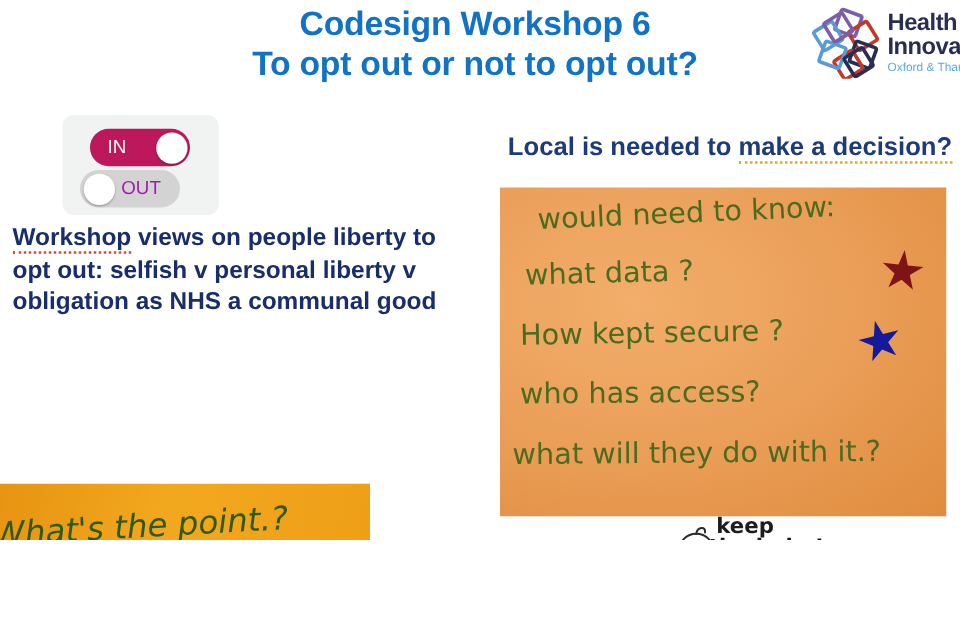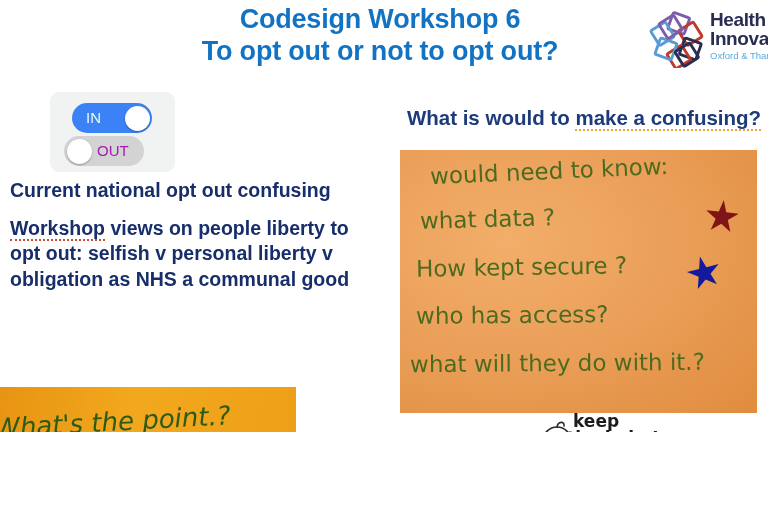--- a/index.html
+++ b/index.html
@@ -28,24 +28,25 @@
     font-size: 27px;
     line-height: 1.18;
     letter-spacing: -0.2px;
   }
   #title-block .title-line { display: block; white-space: nowrap; }
 
   
   #logo {
     position: absolute;
     left: 648px;
-    top: 10px;
+    top: 0;
     width: 120px;
     height: 68px;
     display: flex;
+    align-items: center;
     overflow: hidden;
   }
   #logo-mark { width: 58px; height: 58px; flex: 0 0 58px; }
   #logo-text {
     margin-left: 4px;
     line-height: 1.0;
     overflow: hidden;
     width: 60px;
   }
   #logo-text .lt1, #logo-text .lt2 {
@@ -94,21 +95,21 @@
     position: absolute;
     top: 0;
     height: 30px;
     line-height: 30px;
     font-size: 15px;
     font-weight: normal;
   }
   #switch-in {
     left: 22px;
     top: 11px;
-    background: #3b82f6;
+    background: #be185d;
   }
   #switch-in .knob { right: 2.5px; }
   #switch-in .sw-label { left: 14px; color: #E9FBF4; }
   #switch-out {
     left: 14px;
     top: 44px;
     background: #D3D3D3;
   }
   #switch-out .knob { left: 2.5px; }
   #switch-out .sw-label { left: 33px; color: #a21caf; }
@@ -270,29 +271,28 @@
       <span class="sw-label">IN</span>
       <span class="knob"></span>
     </div>
     <div class="switch" id="switch-out">
       <span class="sw-label">OUT</span>
       <span class="knob"></span>
     </div>
   </div>
 
   <div id="bullets">
-    <p>Current national opt out confusing</p>
     <p><span class="spell">Workshop</span><span> views on people liberty to opt out: selfish v personal liberty v obligation as NHS a communal good</span></p>
   </div>
 
   <div id="note-point">
     <div id="note-point-text">What's the point.?</div>
   </div>
 
-  <div id="right-heading"><span>What is would to </span><span class="grammar">make a confusing?</span></div>
+  <div id="right-heading"><span>Local is needed to </span><span class="grammar">make a decision?</span></div>
 
   <div id="note-photo">
     <div class="nl" id="nl1">would need to know:</div>
     <div class="nl" id="nl2">what data ?</div>
     <div class="nl" id="nl3">How kept secure ?</div>
     <div class="nl" id="nl4">who has access?</div>
     <div class="nl" id="nl5">what will they do with it.?</div>
     <div class="star" id="star-red"></div>
     <div class="star" id="star-blue"></div>
   </div>

